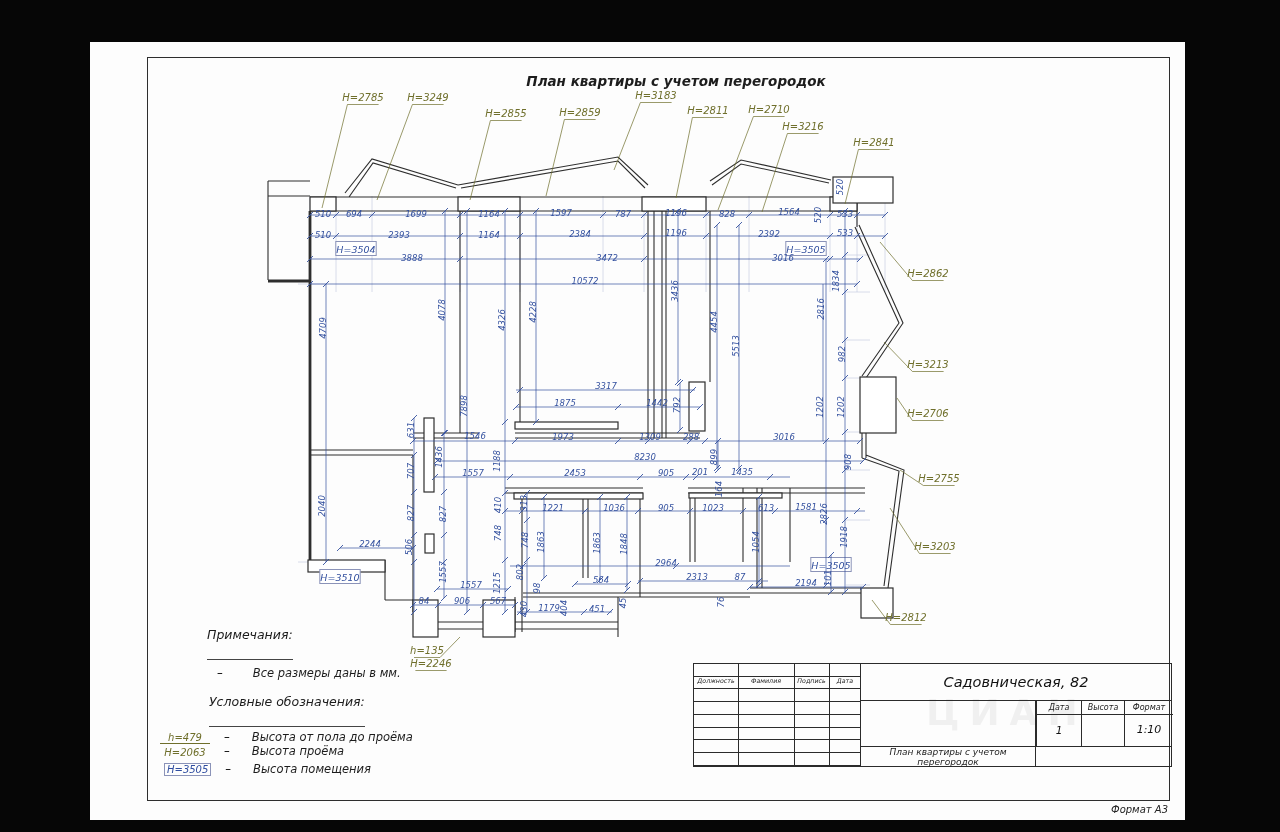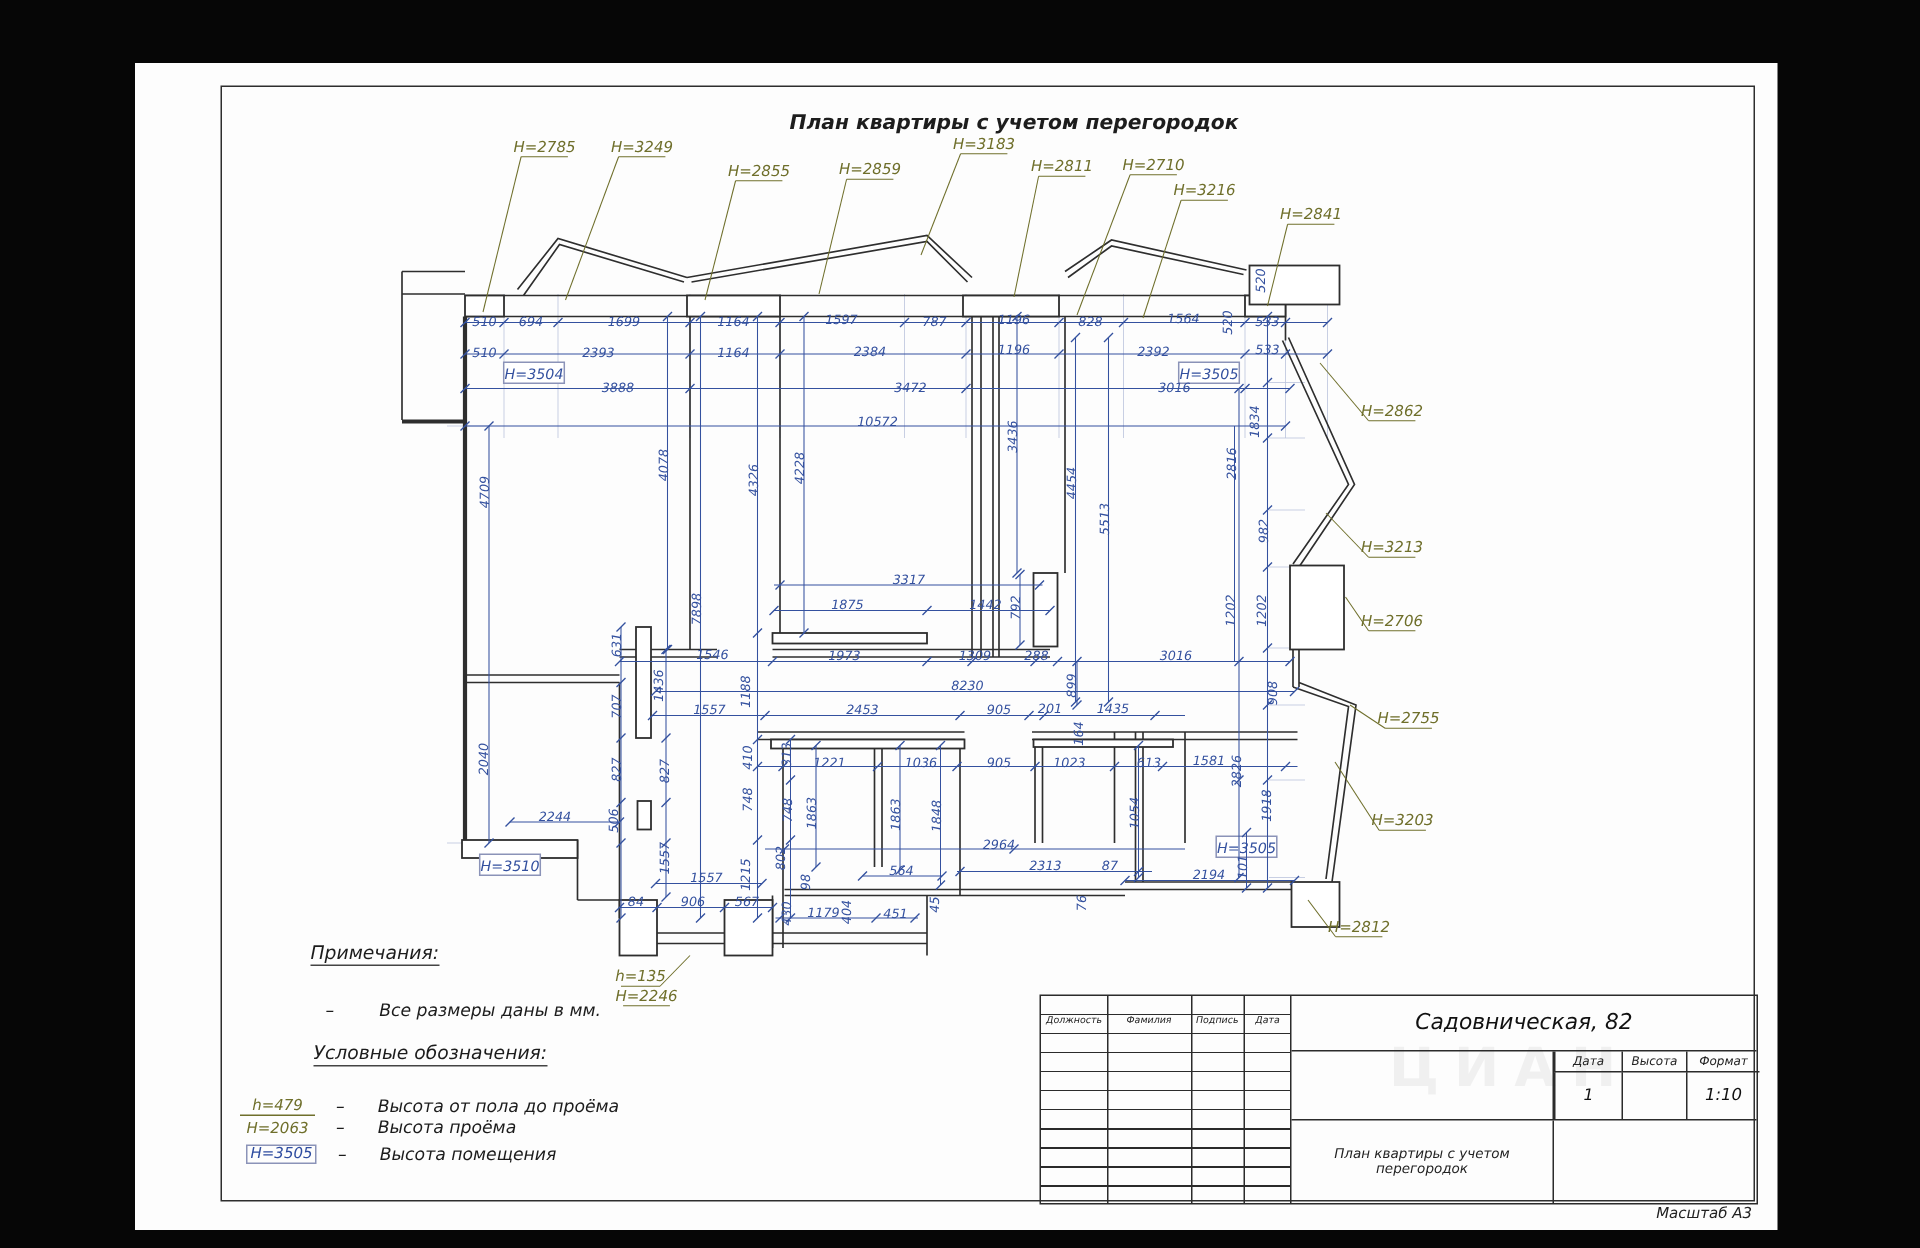--- a/index.html
+++ b/index.html
@@ -14,32 +14,32 @@
   svg .dimbox{fill:#fff;stroke:#8b93b8;stroke-width:1}
   svg .bxt{font:italic 9.5px "DejaVu Sans",sans-serif;fill:#34519f}
   svg .dl{stroke:#34519f;stroke-width:.7}
   svg .tick{stroke:#34519f;stroke-width:.9;fill:none}
   svg .xl{stroke:#bcc5dd;stroke-width:.55}
   svg .w1{stroke:#2e2e2e;stroke-width:1.1;fill:none}
   svg .w2{stroke:#2e2e2e;stroke-width:2.8;fill:none}
   svg .wr{fill:#fff;stroke:#2e2e2e;stroke-width:1.2}
   svg .ttl{font:italic bold 13.5px "DejaVu Sans",sans-serif;fill:#1d1d1d}
   .notes-h,.legend-h{position:absolute;font:italic 12.5px "DejaVu Sans",sans-serif;color:#1c1c1c;
-    border-bottom:1px solid #444;padding-bottom:1px}
+    border-bottom:1px solid #444;padding-bottom:17px}
   .notes-h{left:117px;top:585px}
   .legend-h{left:119px;top:652px}
   .note-row{position:absolute;left:127px;top:624px;display:flex;gap:30px;
     font:italic 11.5px "DejaVu Sans",sans-serif;color:#1c1c1c}
   .lg-row{position:absolute;left:70px;display:flex;align-items:flex-end;height:14px}
   .sym{display:inline-block;width:50px;text-align:center;font:italic 10px "DejaVu Sans",sans-serif;color:#6f6f2b}
   .sym-u{border-bottom:1px solid #6f6f2b}
   .sym-box{color:#2f4da0;border:1px solid #8b93b8;padding:0 2px;width:auto;margin-left:4px}
   .lg-dash{margin:0 0 0 14px;font:italic 11.5px "DejaVu Sans",sans-serif;color:#1c1c1c}
   .lg-desc{margin-left:22px;font:italic 11.5px "DejaVu Sans",sans-serif;color:#1c1c1c}
-  .tb{position:absolute;left:603px;top:621px;width:479px;height:140px;border:1.5px solid #2b2b2b;
+  .tb{position:absolute;left:603px;top:621px;width:479px;height:104px;border:1.5px solid #2b2b2b;
     display:flex;box-sizing:border-box}
   .tb-left{position:relative;width:167px;border-right:1px solid #2b2b2b;box-sizing:border-box;
     background:repeating-linear-gradient(to bottom,transparent 0 11.72px,#2b2b2b 11.72px 12.72px)}
   .vd{position:absolute;top:0;bottom:0;width:1px;background:#2b2b2b}
   .th{position:absolute;top:12.7px;height:12.7px;line-height:12.7px;text-align:center;
     font:italic 6.3px "DejaVu Sans",sans-serif;color:#222}
   .tb-right{flex:1;display:flex;flex-direction:column}
   .tb-addr{height:37px;border-bottom:1px solid #2b2b2b;display:flex;align-items:center;justify-content:center;
     font:italic 14.5px "DejaVu Sans",sans-serif;color:#111;box-sizing:border-box}
   .tb-obj{height:17px;border-bottom:1px solid #2b2b2b;font:italic 9.5px "DejaVu Sans",sans-serif;color:#222;
@@ -359,15 +359,15 @@
           <div class="lh" style="left:263px;width:49px">Формат</div>
           <div class="lv" style="left:175px;width:45px">1</div>
           <div class="lv" style="left:220px;width:43px"></div>
           <div class="lv lv-scale" style="left:263px;width:49px">1:10</div>
         </div>
         <div class="tb-doc">
           <div class="tb-doc-left">План квартиры с учетом перегородок</div>
         </div>
       </div>
     </div>
-    <div class="fmt">Масштаб А3</div>
+    <div class="fmt">Формат А3</div>
   </div>
 </div>
 
 </body></html>

